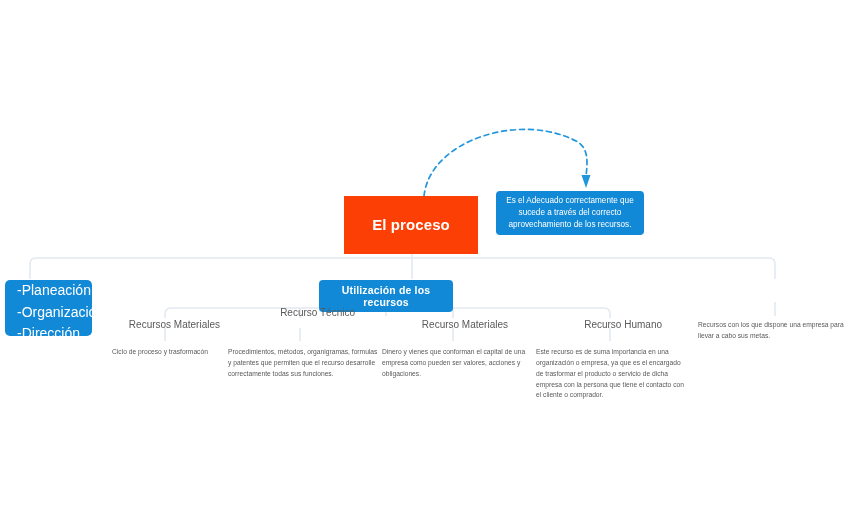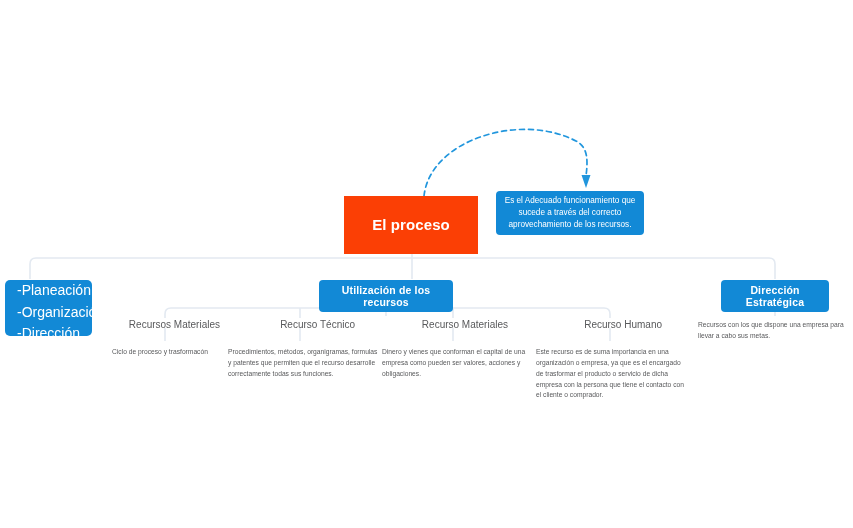--- a/index.html
+++ b/index.html
@@ -117,21 +117,21 @@
   }
   .para {
     position: absolute;
     color: #58595b;
     font-size: 6.7px;
     line-height: 1.62;
     text-align: left;
   }
 
   .lb-mat  { left: 110px; top: 320px; width: 110px; }
-  .lb-tec  { left: 245px; top: 320px; width: 110px; }
+  .lb-tec  { left: 245px; top: 308px; width: 110px; }
   .lb-fin  { left: 398px; top: 320px; width: 110px; }
   .lb-hum  { left: 552px; top: 320px; width: 110px; }
 
   .pa-mat  { left: 112px; top: 347px; width: 116px; text-align: left; }
   .pa-tec  { left: 228px; top: 347px; width: 152px; }
   .pa-fin  { left: 382px; top: 347px; width: 146px; }
   .pa-hum  { left: 536px; top: 347px; width: 148px; }
   .pa-right{ left: 698px; top: 320px; width: 152px; }
 </style>
 </head>
@@ -174,32 +174,31 @@
       <path d="M 586 188 L 581.5 175 L 590.5 175 Z" fill="#2196dd"></path>
     </g>
   </svg>
 
   <div class="node node-root">
     <div>
       <span class="rootline">El proceso</span>
     </div>
   </div>
 
-  <div class="node node-note">Es el Adecuado funcionamiento que sucede a través del correcto aprovechamiento de los recursos.</div>
+  <div class="node node-note">Es el Adecuado correctamente que sucede a través del correcto aprovechamiento de los recursos.</div>
 
   <div class="node node-list">
     <span class="li">-Planeación</span>
     <span class="li">-Organización</span>
     <span class="li">-Dirección</span>
     <span class="li">-Control</span>
   </div>
 
   <div class="node node-branch b-center">Utilización de los recursos</div>
 
-  <div class="node node-branch b-right">Dirección Estratégica</div>
   <div class="para pa-right">Recursos con los que dispone una empresa para llevar a cabo sus metas.</div>
 
   <div class="label lb-mat">Recursos Materiales</div>
   <div class="para pa-mat">Ciclo de proceso y trasformacón</div>
 
   <div class="label lb-tec">Recurso Técnico</div>
   <div class="para pa-tec">Procedimientos, métodos, organigramas, formulas y patentes que permiten que el recurso desarrolle correctamente todas sus funciones.</div>
 
   <div class="label lb-fin">Recurso Materiales</div>
   <div class="para pa-fin">Dinero y vienes que conforman el capital de una empresa como pueden ser valores, acciones y obligaciones.</div>

